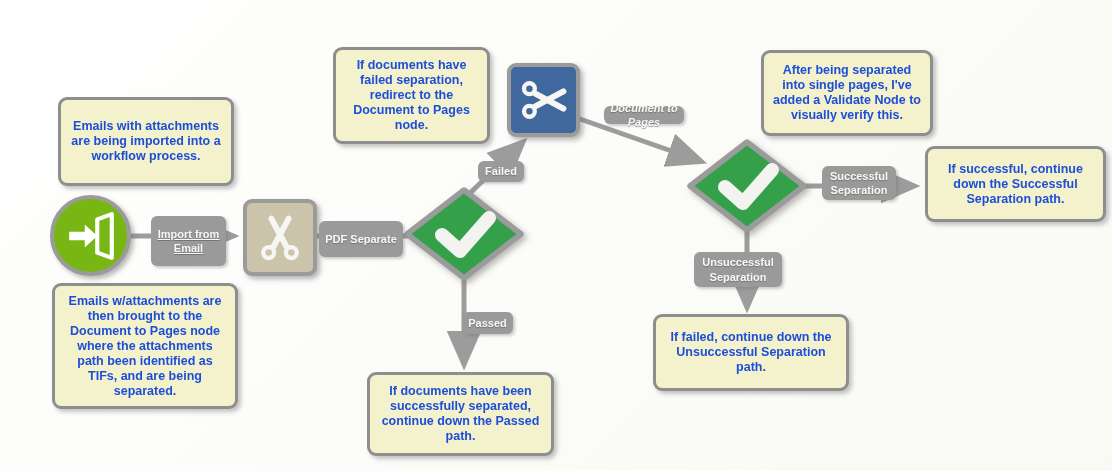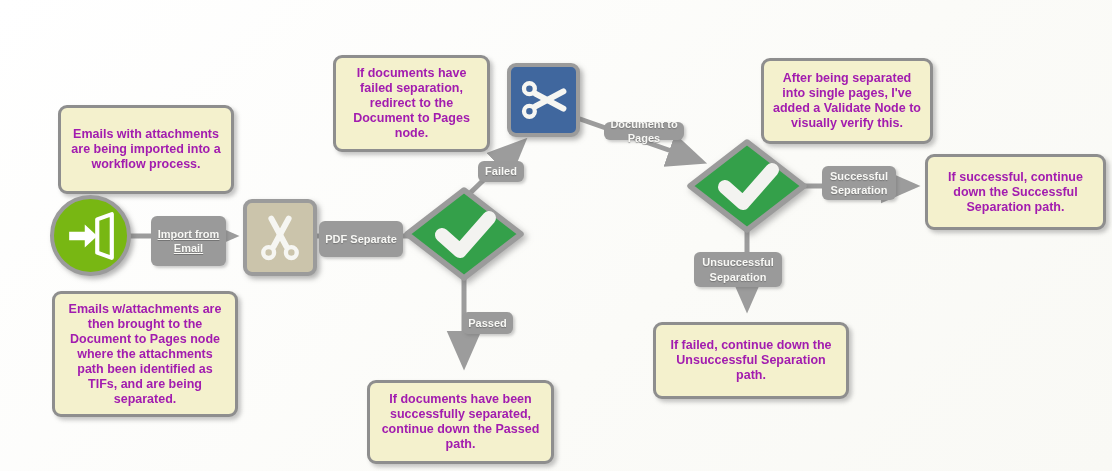--- a/index.html
+++ b/index.html
@@ -6,45 +6,44 @@
   body{font-family:"Liberation Sans", sans-serif;}
   .canvas{
     position:relative;width:1112px;height:471px;overflow:hidden;
     background:linear-gradient(135deg,#ffffff 0%,#fbfbf8 60%,#f9f9f5 100%);
   }
   .connectors{position:absolute;left:0;top:0;z-index:1;}
   
   .note{
     position:absolute;z-index:2;box-sizing:border-box;
     background:#f4f1cd;border:3px solid #8e8e8e;border-radius:9px;
-    color:#a21caf;font-weight:bold;font-size:12.5px;line-height:1.2;text-align:center;
+    color:#1d4ed8;font-weight:bold;font-size:12.5px;line-height:1.2;text-align:center;
     display:flex;align-items:center;justify-content:center;padding:6px 8px;
     box-shadow:3px 3px 4px rgba(110,110,110,.4);
-    margin-top:8px;
   }
   .note1{left:58px;top:97px;width:176px;height:89px;}
   .note2{left:52px;top:283px;width:186px;height:126px;}
   .note3{left:333px;top:47px;width:157px;height:97px;}
   .note4{left:761px;top:50px;width:172px;height:86px;}
   .note5{left:925px;top:146px;width:181px;height:76px;}
   .note6{left:653px;top:314px;width:196px;height:77px;}
   .note7{left:367px;top:372px;width:187px;height:84px;}
   
   .elabel{
     position:absolute;z-index:4;box-sizing:border-box;
     background:#9a9a9a;border-radius:6px;
     color:#f8f8f5;font-weight:bold;font-size:11px;line-height:1.3;text-align:center;
     display:flex;align-items:center;justify-content:center;white-space:pre-line;
     box-shadow:2px 2px 3px rgba(110,110,110,.35);
     text-shadow:0 1px 1px rgba(70,70,70,.45);
   }
   .el1{left:151px;top:216px;width:75px;height:50px;text-decoration:underline;}
   .el2{left:319px;top:221px;width:84px;height:36px;}
   .el3{left:478px;top:161px;width:46px;height:21px;}
-  .el4{left:604px;top:122px;width:80px;height:18px;}
+  .el4{left:604px;top:106px;width:80px;height:18px;font-style:italic;}
   .el5{left:822px;top:166px;width:74px;height:34px;}
   .el6{left:694px;top:252px;width:88px;height:35px;}
   .el7{left:462px;top:312px;width:51px;height:22px;}
   
   .node{
     position:absolute;z-index:3;box-sizing:border-box;
     border:4px solid #9b9b9b;display:flex;align-items:center;justify-content:center;
     box-shadow:3px 3px 5px rgba(110,110,110,.5);
   }
   .circle-node{left:50px;top:195px;width:81px;height:81px;border-radius:50%;background:#78b713;}

